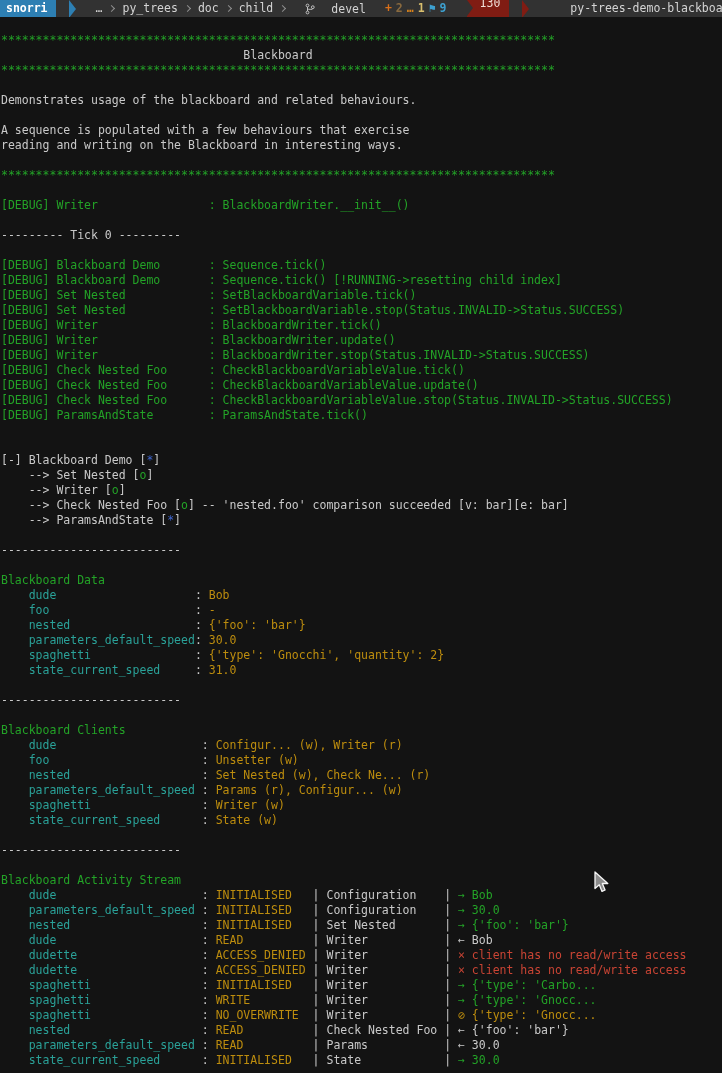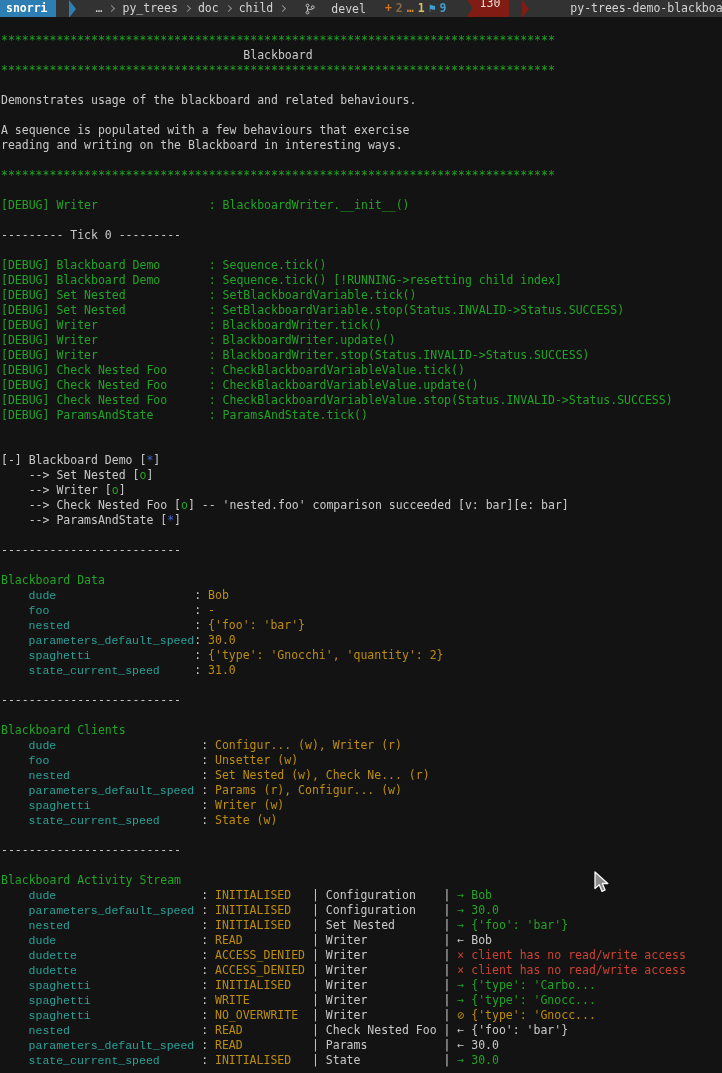--- a/index.html
+++ b/index.html
@@ -29,21 +29,21 @@
   .exit{background:var(--exit_bg);color:var(--exit_fg);height:17px;display:flex;align-items:center;
         position:relative;padding:0 9px 11px 13px;margin-left:3px;flex-shrink:0;}
   .exit-notch{position:absolute;left:0;top:0;width:0;height:0;border-top:8.5px solid transparent;
               border-bottom:8.5px solid transparent;border-left:6px solid var(--titlebar_bg);}
   .exit-arrow{width:0;height:0;border-top:9px solid transparent;border-bottom:9px solid transparent;
               border-left:7px solid var(--exit_bg);flex-shrink:0;}
   .wtitle{margin-left:28px;padding-bottom:1px;white-space:nowrap;}
   .term{position:absolute;top:17px;left:0;width:722px;padding:16px 0 0 1px;
         font-size:11.5px;line-height:15px;white-space:pre;}
   .line{height:15px;}
-  .c-w{color:var(--fg);} .c-g{color:var(--green);} .c-t{color:var(--teal);font-family:Liberation Mono, monospace;}
+  .c-w{color:var(--fg);} .c-g{color:var(--green);} .c-t{color:var(--teal);}
   .c-o{color:var(--orange);} .c-r{color:var(--red);margin-top:8px;} .c-b{color:var(--blue);}
   .cursor{position:absolute;left:594px;top:871px;}
 </style>
 </head>
 <body>
 
 <div class="screen">
 
   <div class="titlebar">
     <div class="host">

